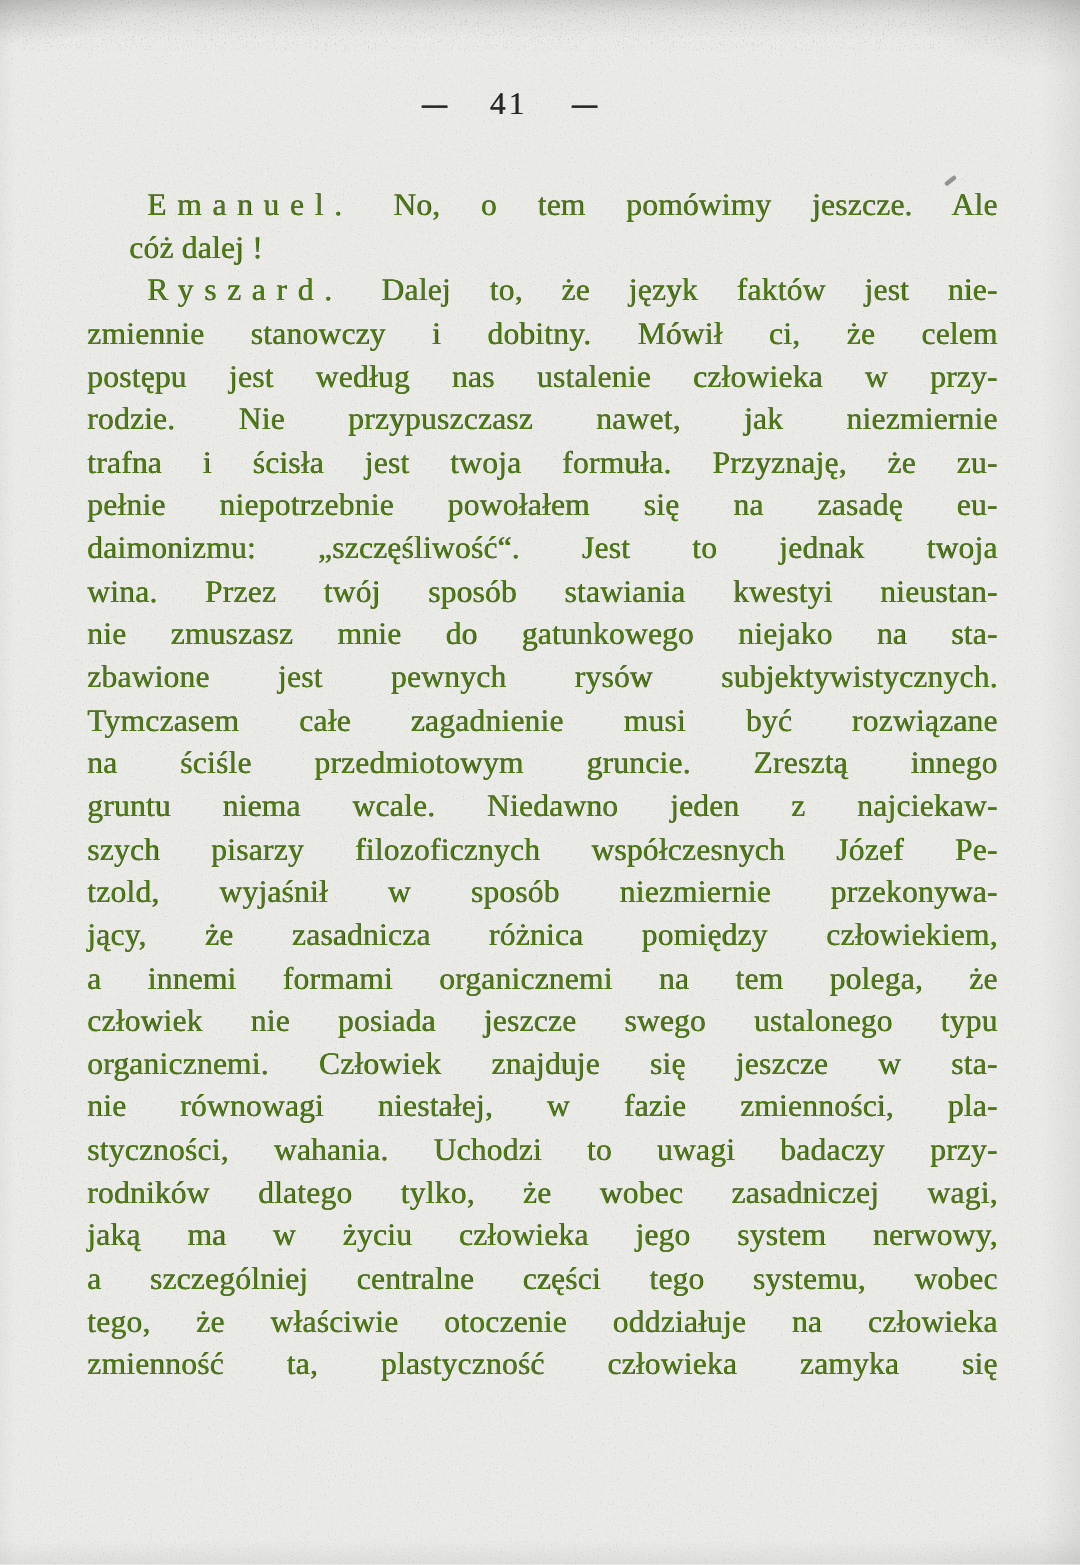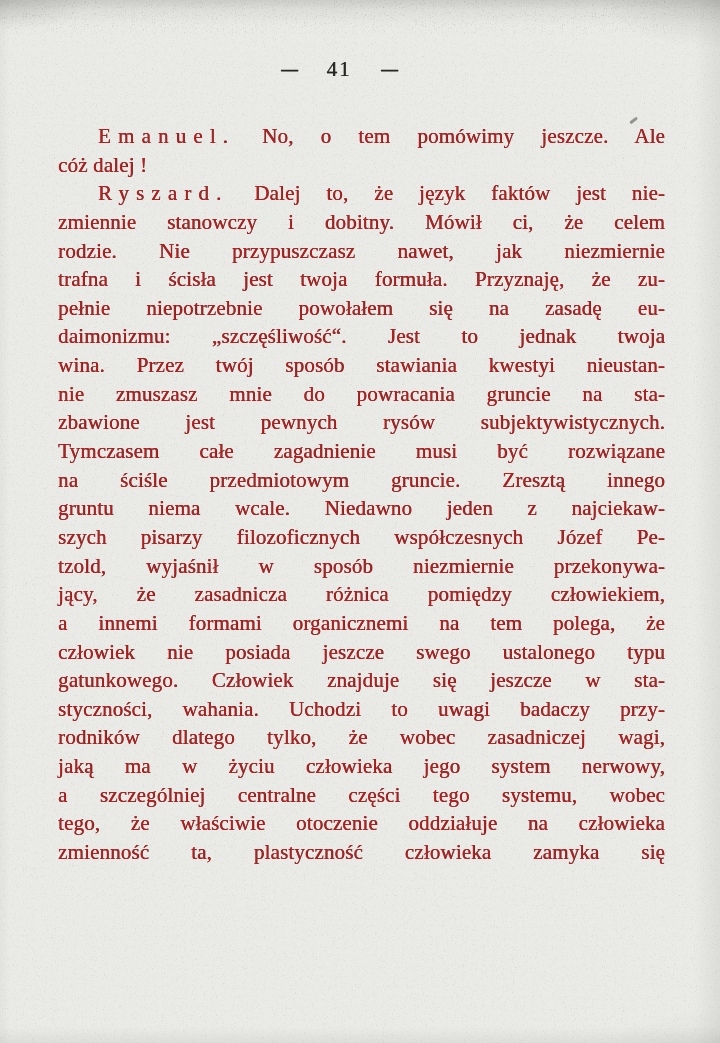--- a/index.html
+++ b/index.html
@@ -61,33 +61,34 @@
   .page-header .num {
     letter-spacing: 2px;
   }
   .text-block {
     position: absolute;
     left: 58px;
     top: 122px;
     width: 607px;
     font-size: 21px;
     line-height: 28.65px;
-    color: #b91c1c;
+    color: #4d7c0f;
     text-shadow: 0.35px 0.25px 0 rgba(25,25,23,0.85);
     letter-spacing: 0.15px;
   }
   .line {
     text-align: justify;
     text-align-last: justify;
     white-space: normal;
     height: 28.65px;
   }
   .line.no-just {
     text-align: center;
     text-align-last: left;
+    margin-left: 28px;
   }
   .line.indent {
     padding-left: 40px;
     width: 567px;
   }
   .speaker {
     letter-spacing: 0.34em;
   }
   .ink-speck {
     position: absolute;
@@ -127,36 +128,38 @@
     <span class="dash">—</span>
     <span class="num">41</span>
     <span class="dash">—</span>
   </header>
 
   <main class="text-block" id="text-col">
       <div class="line indent"><span class="speaker">Emanuel.</span> No, o tem pomówimy jeszcze. Ale</div>
       <div class="line no-just">cóż dalej !</div>
       <div class="line indent"><span class="speaker">Ryszard.</span> Dalej to, że język faktów jest nie-</div>
       <div class="line">zmiennie stanowczy i dobitny. Mówił ci, że celem</div>
+      <div class="line">postępu jest według nas ustalenie człowieka w przy-</div>
       <div class="line">rodzie. Nie przypuszczasz nawet, jak niezmiernie</div>
       <div class="line">trafna i ścisła jest twoja formuła. Przyznaję, że zu-</div>
       <div class="line">pełnie niepotrzebnie powołałem się na zasadę eu-</div>
       <div class="line">daimonizmu: „szczęśliwość“. Jest to jednak twoja</div>
       <div class="line">wina. Przez twój sposób stawiania kwestyi nieustan-</div>
-      <div class="line">nie zmuszasz mnie do powracania gruncie na sta-</div>
+      <div class="line">nie zmuszasz mnie do gatunkowego niejako na sta-</div>
       <div class="line">zbawione jest pewnych rysów subjektywistycznych.</div>
       <div class="line">Tymczasem całe zagadnienie musi być rozwiązane</div>
       <div class="line">na ściśle przedmiotowym gruncie. Zresztą innego</div>
       <div class="line">gruntu niema wcale. Niedawno jeden z najciekaw-</div>
       <div class="line">szych pisarzy filozoficznych współczesnych Józef Pe-</div>
       <div class="line">tzold, wyjaśnił w sposób niezmiernie przekonywa-</div>
       <div class="line">jący, że zasadnicza różnica pomiędzy człowiekiem,</div>
       <div class="line">a innemi formami organicznemi na tem polega, że</div>
       <div class="line">człowiek nie posiada jeszcze swego ustalonego typu</div>
-      <div class="line">gatunkowego. Człowiek znajduje się jeszcze w sta-</div>
+      <div class="line">organicznemi. Człowiek znajduje się jeszcze w sta-</div>
+      <div class="line">nie równowagi niestałej, w fazie zmienności, pla-</div>
       <div class="line">styczności, wahania. Uchodzi to uwagi badaczy przy-</div>
       <div class="line">rodników dlatego tylko, że wobec zasadniczej wagi,</div>
       <div class="line">jaką ma w życiu człowieka jego system nerwowy,</div>
       <div class="line">a szczególniej centralne części tego systemu, wobec</div>
       <div class="line">tego, że właściwie otoczenie oddziałuje na człowieka</div>
       <div class="line">zmienność ta, plastyczność człowieka zamyka się</div>
     </main>
 
   <div class="ink-speck"></div>
 

